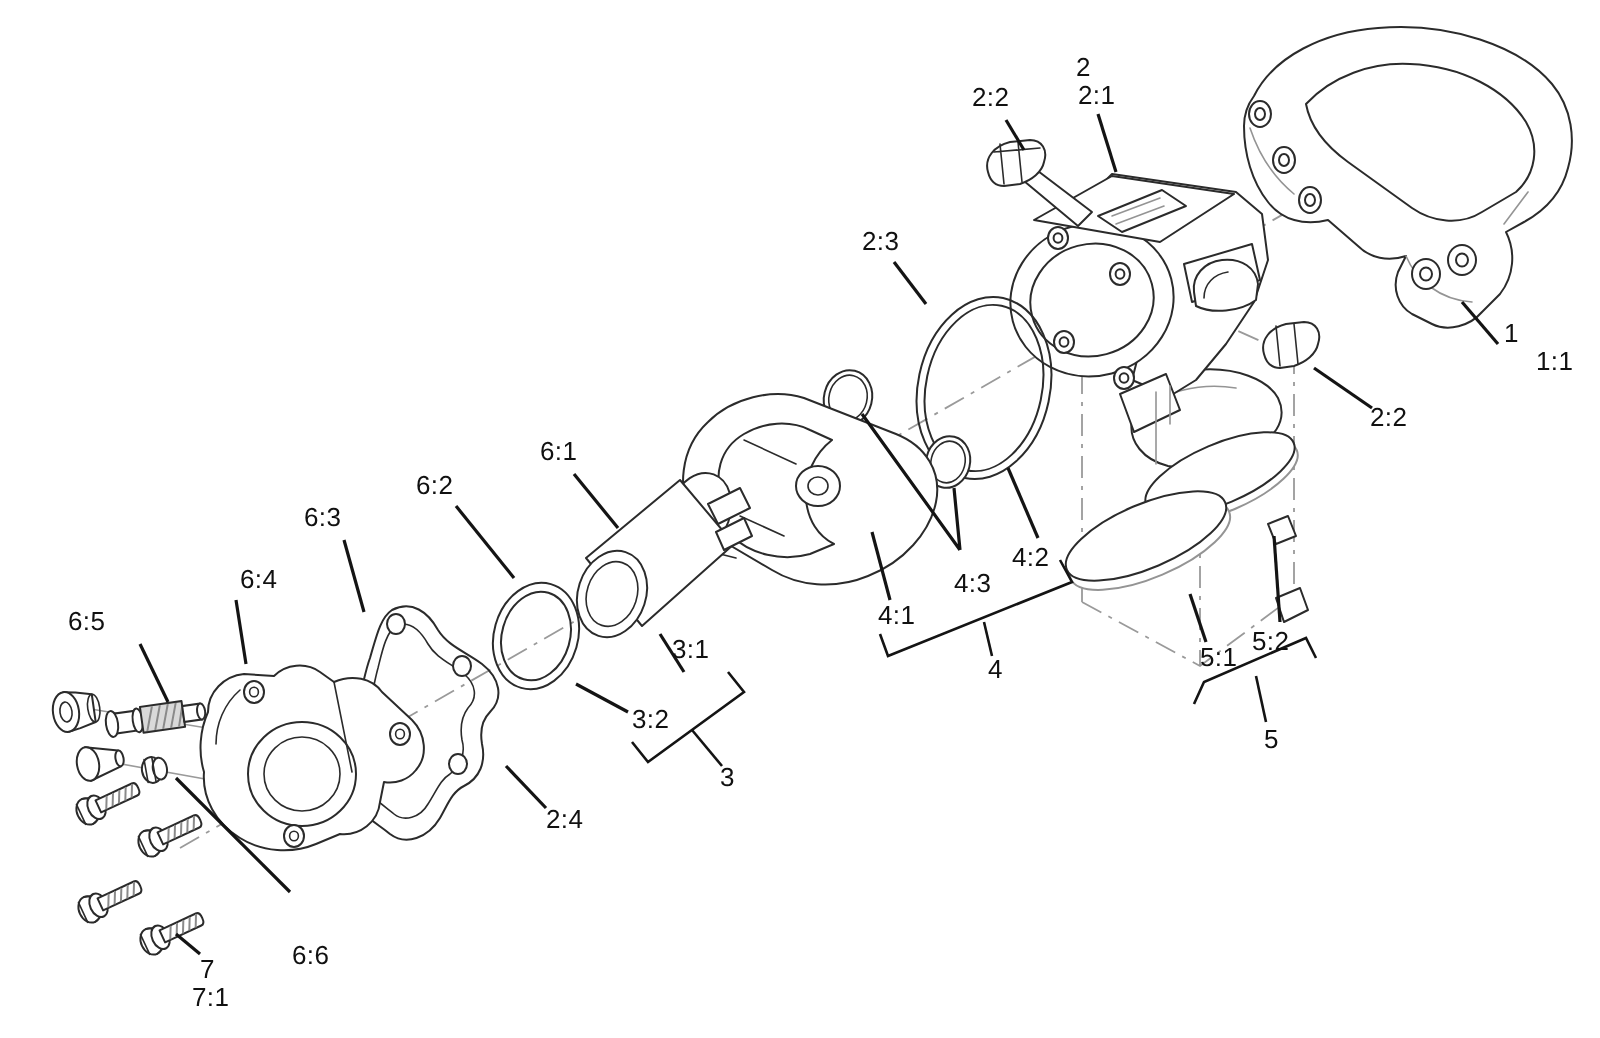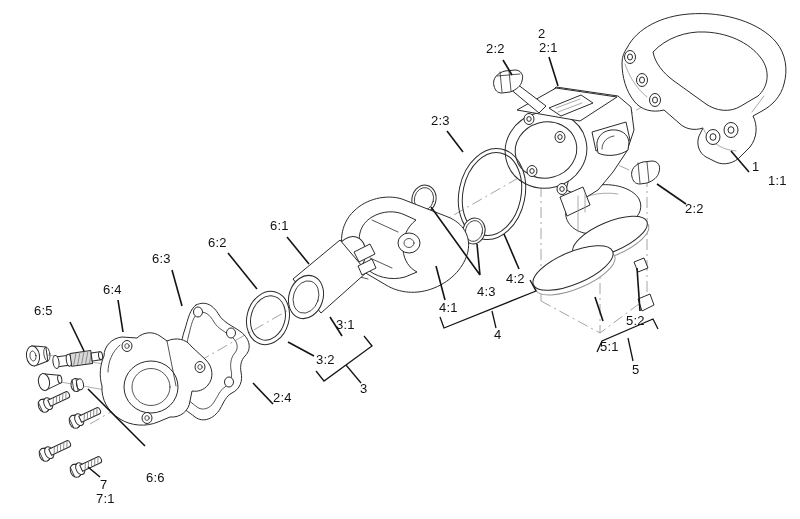--- a/index.html
+++ b/index.html
@@ -288,30 +288,30 @@
 <div class="callout" style="left:486px;top:42px">2:2</div>
 <div class="callout" style="left:538px;top:27px">2</div>
 <div class="callout" style="left:539px;top:41px">2:1</div>
 <div class="callout" style="left:431px;top:114px">2:3</div>
 <div class="callout" style="left:752px;top:160px">1</div>
 <div class="callout" style="left:768px;top:174px">1:1</div>
 <div class="callout" style="left:685px;top:202px">2:2</div>
 <div class="callout" style="left:270px;top:219px">6:1</div>
 <div class="callout" style="left:208px;top:236px">6:2</div>
 <div class="callout" style="left:152px;top:252px">6:3</div>
-<div class="callout" style="left:103px;top:283px">6:4</div>
+<div class="callout" style="left:120px;top:283px">6:4</div>
 <div class="callout" style="left:34px;top:304px">6:5</div>
 <div class="callout" style="left:506px;top:272px">4:2</div>
 <div class="callout" style="left:477px;top:285px">4:3</div>
 <div class="callout" style="left:439px;top:301px">4:1</div>
 <div class="callout" style="left:494px;top:328px">4</div>
 <div class="callout" style="left:626px;top:314px">5:2</div>
-<div class="callout" style="left:600px;top:340px">5:1</div>
+<div class="callout" style="left:600px;top:322px">5:1</div>
 <div class="callout" style="left:632px;top:363px">5</div>
 <div class="callout" style="left:336px;top:318px">3:1</div>
 <div class="callout" style="left:316px;top:353px">3:2</div>
 <div class="callout" style="left:360px;top:382px">3</div>
-<div class="callout" style="left:273px;top:391px">2:4</div>
+<div class="callout" style="left:273px;top:403px">2:4</div>
 <div class="callout" style="left:146px;top:471px">6:6</div>
 <div class="callout" style="left:100px;top:478px">7</div>
 <div class="callout" style="left:96px;top:492px">7:1</div>
 
 </div>
 
 </body></html>

